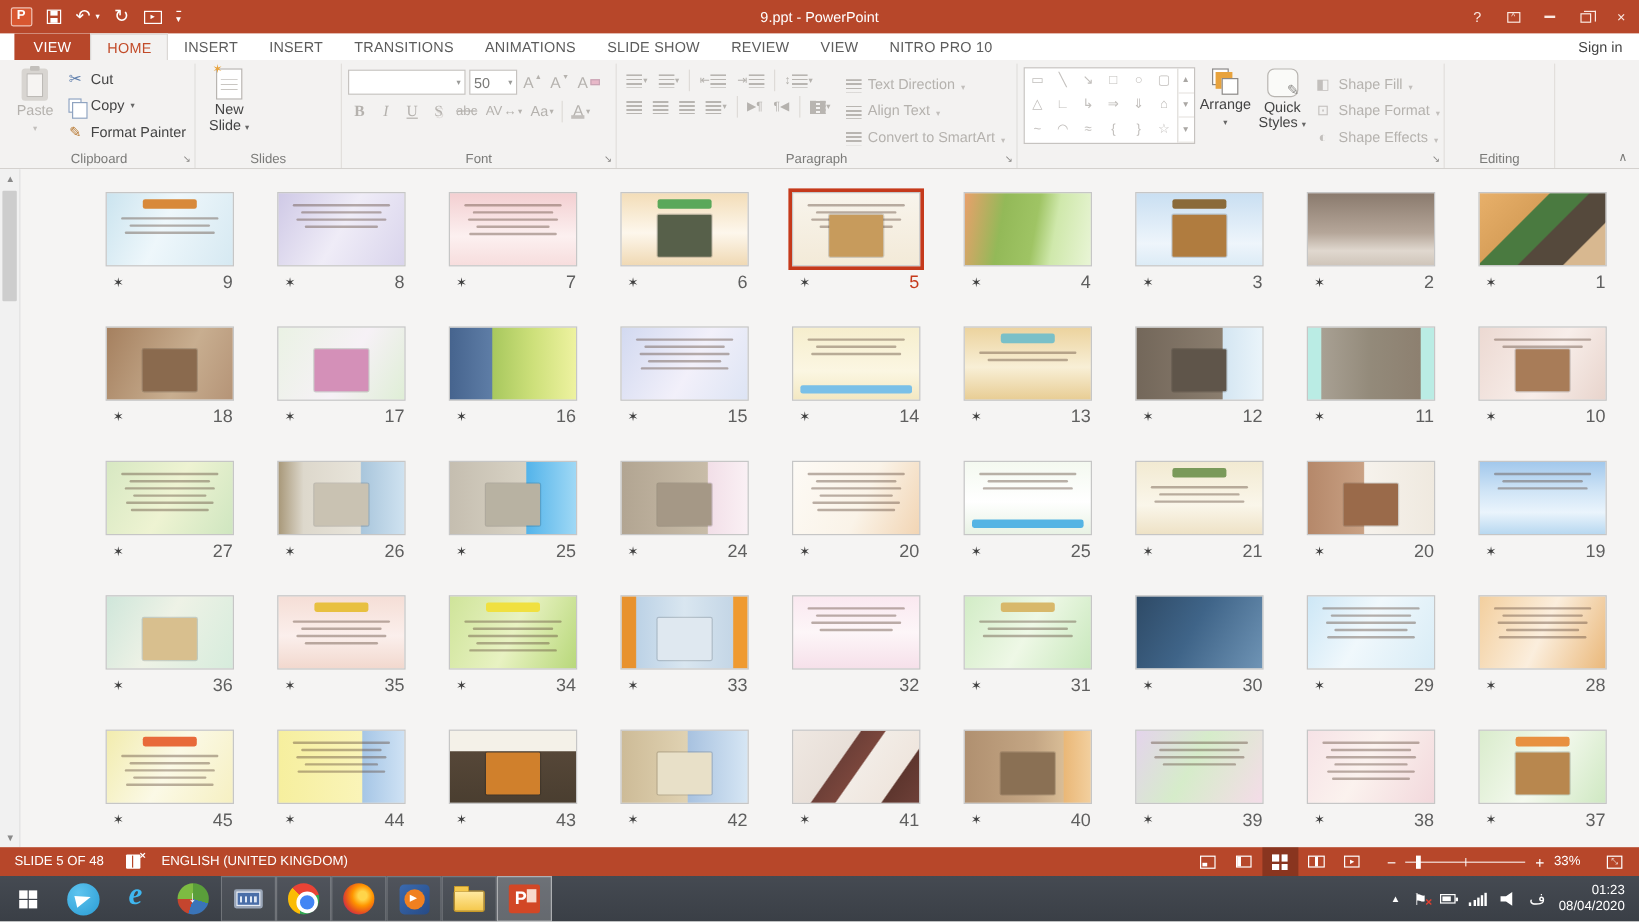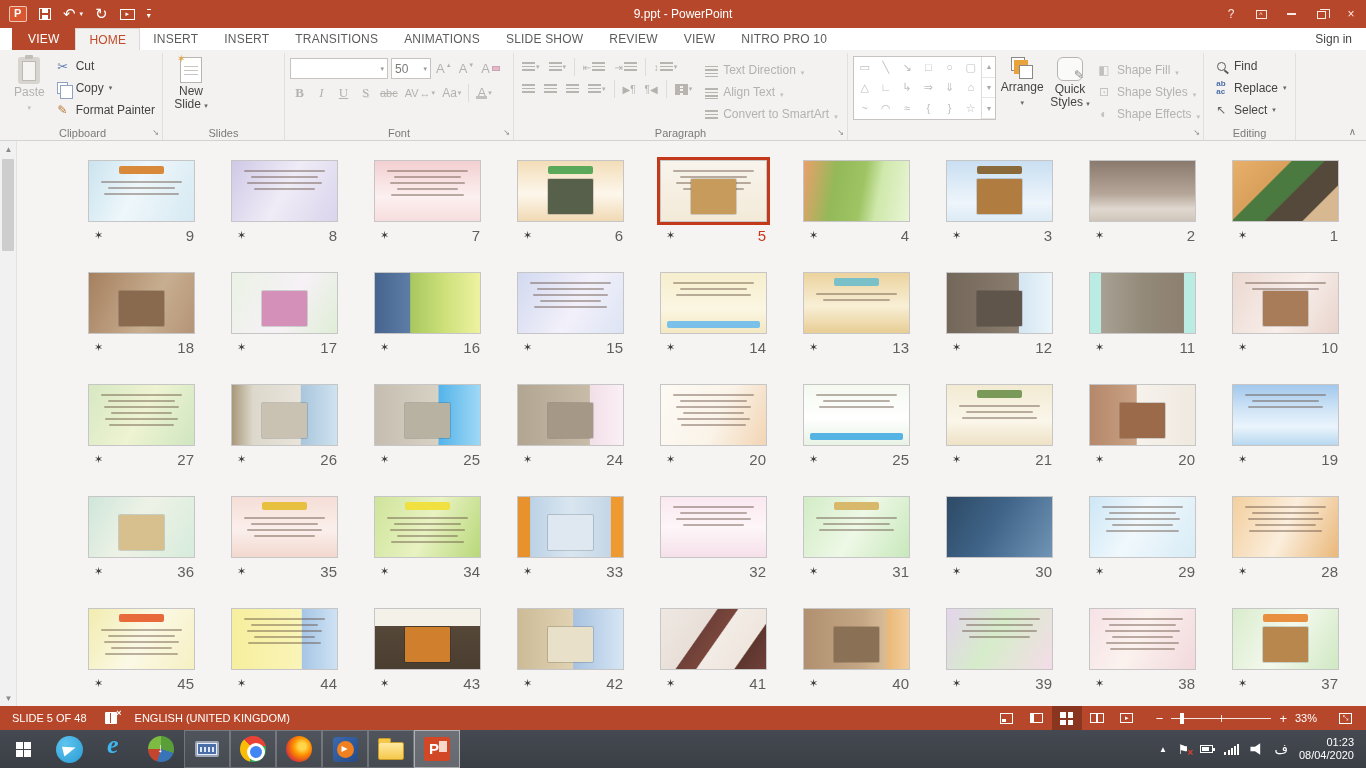--- a/index.html
+++ b/index.html
@@ -441,54 +441,34 @@
           <span><span>Quick</span><br><span>Styles</span> <span class="dd">▾</span></span>
         </div>
         <div class="vcol" style="margin-left:4px">
           <div class="lblbtn">
               <span class="mi sh-ic">◧</span>
               <span>Shape Fill</span>
               <span class="dd">▾</span>
             </div>
           <div class="lblbtn">
               <span class="mi sh-ic">⊡</span>
-              <span>Shape Styles</span>
+              <span>Shape Format</span>
               <span class="dd">▾</span>
             </div>
           <div class="lblbtn">
               <span class="mi sh-ic">◐</span>
               <span>Shape Effects</span>
               <span class="dd">▾</span>
             </div>
         </div>
       </div>
       <span class="launcher">↘</span>
     </div>
 
     <div class="grp" style="width:92px">
-      <div class="gbody">
-        <div class="vcol">
-          <div class="srow">
-              <span class="mi">
-                <span class="find-ic"></span>
-              </span>
-              <span>Find</span>
-            </div>
-          <div class="srow">
-              <span class="mi repl-ic">ab<br>ac</span>
-              <span>Replace</span>
-              <span class="dd">▾</span>
-            </div>
-          <div class="srow">
-              <span class="mi sel-ic">↖</span>
-              <span>Select</span>
-              <span class="dd">▾</span>
-            </div>
-        </div>
-      </div>
       <div class="glabel">Editing</div>
     </div>
 
     <span class="collapse">∧</span>
   </section>
 
   <main class="workspace">
     <div class="vscroll">
       <span class="arr up">▲</span>
       <span class="vthumb"></span>

